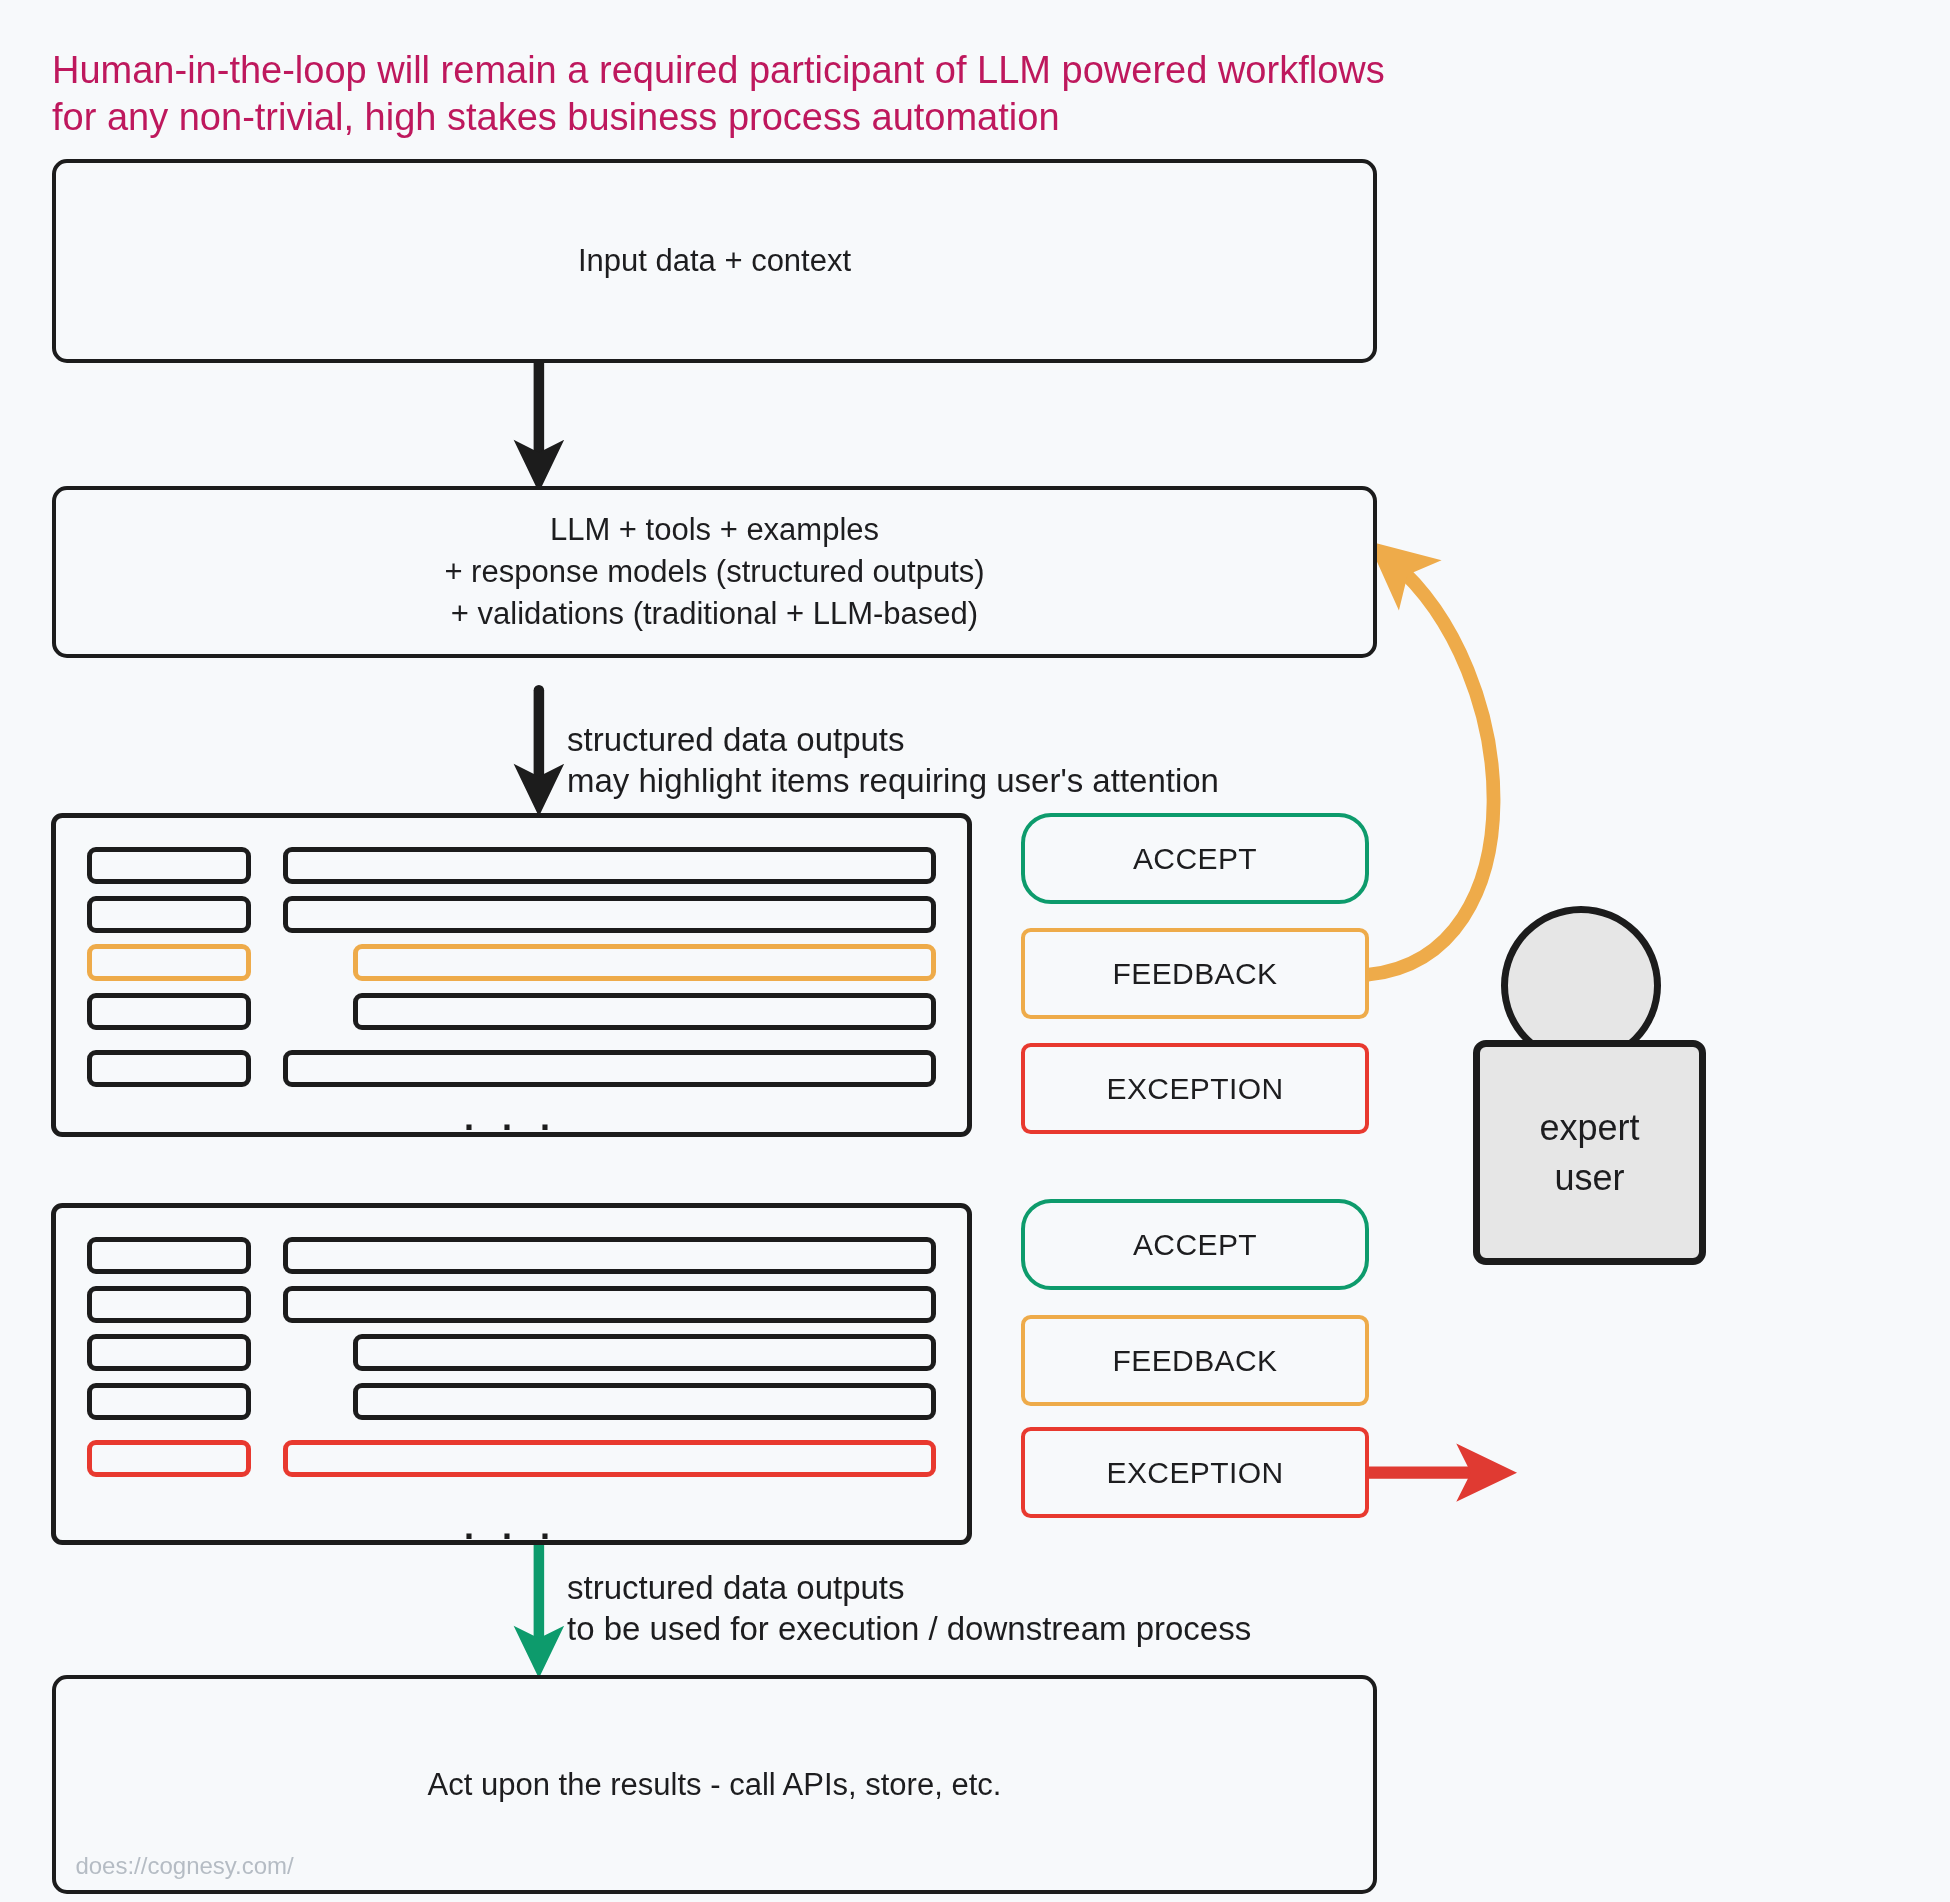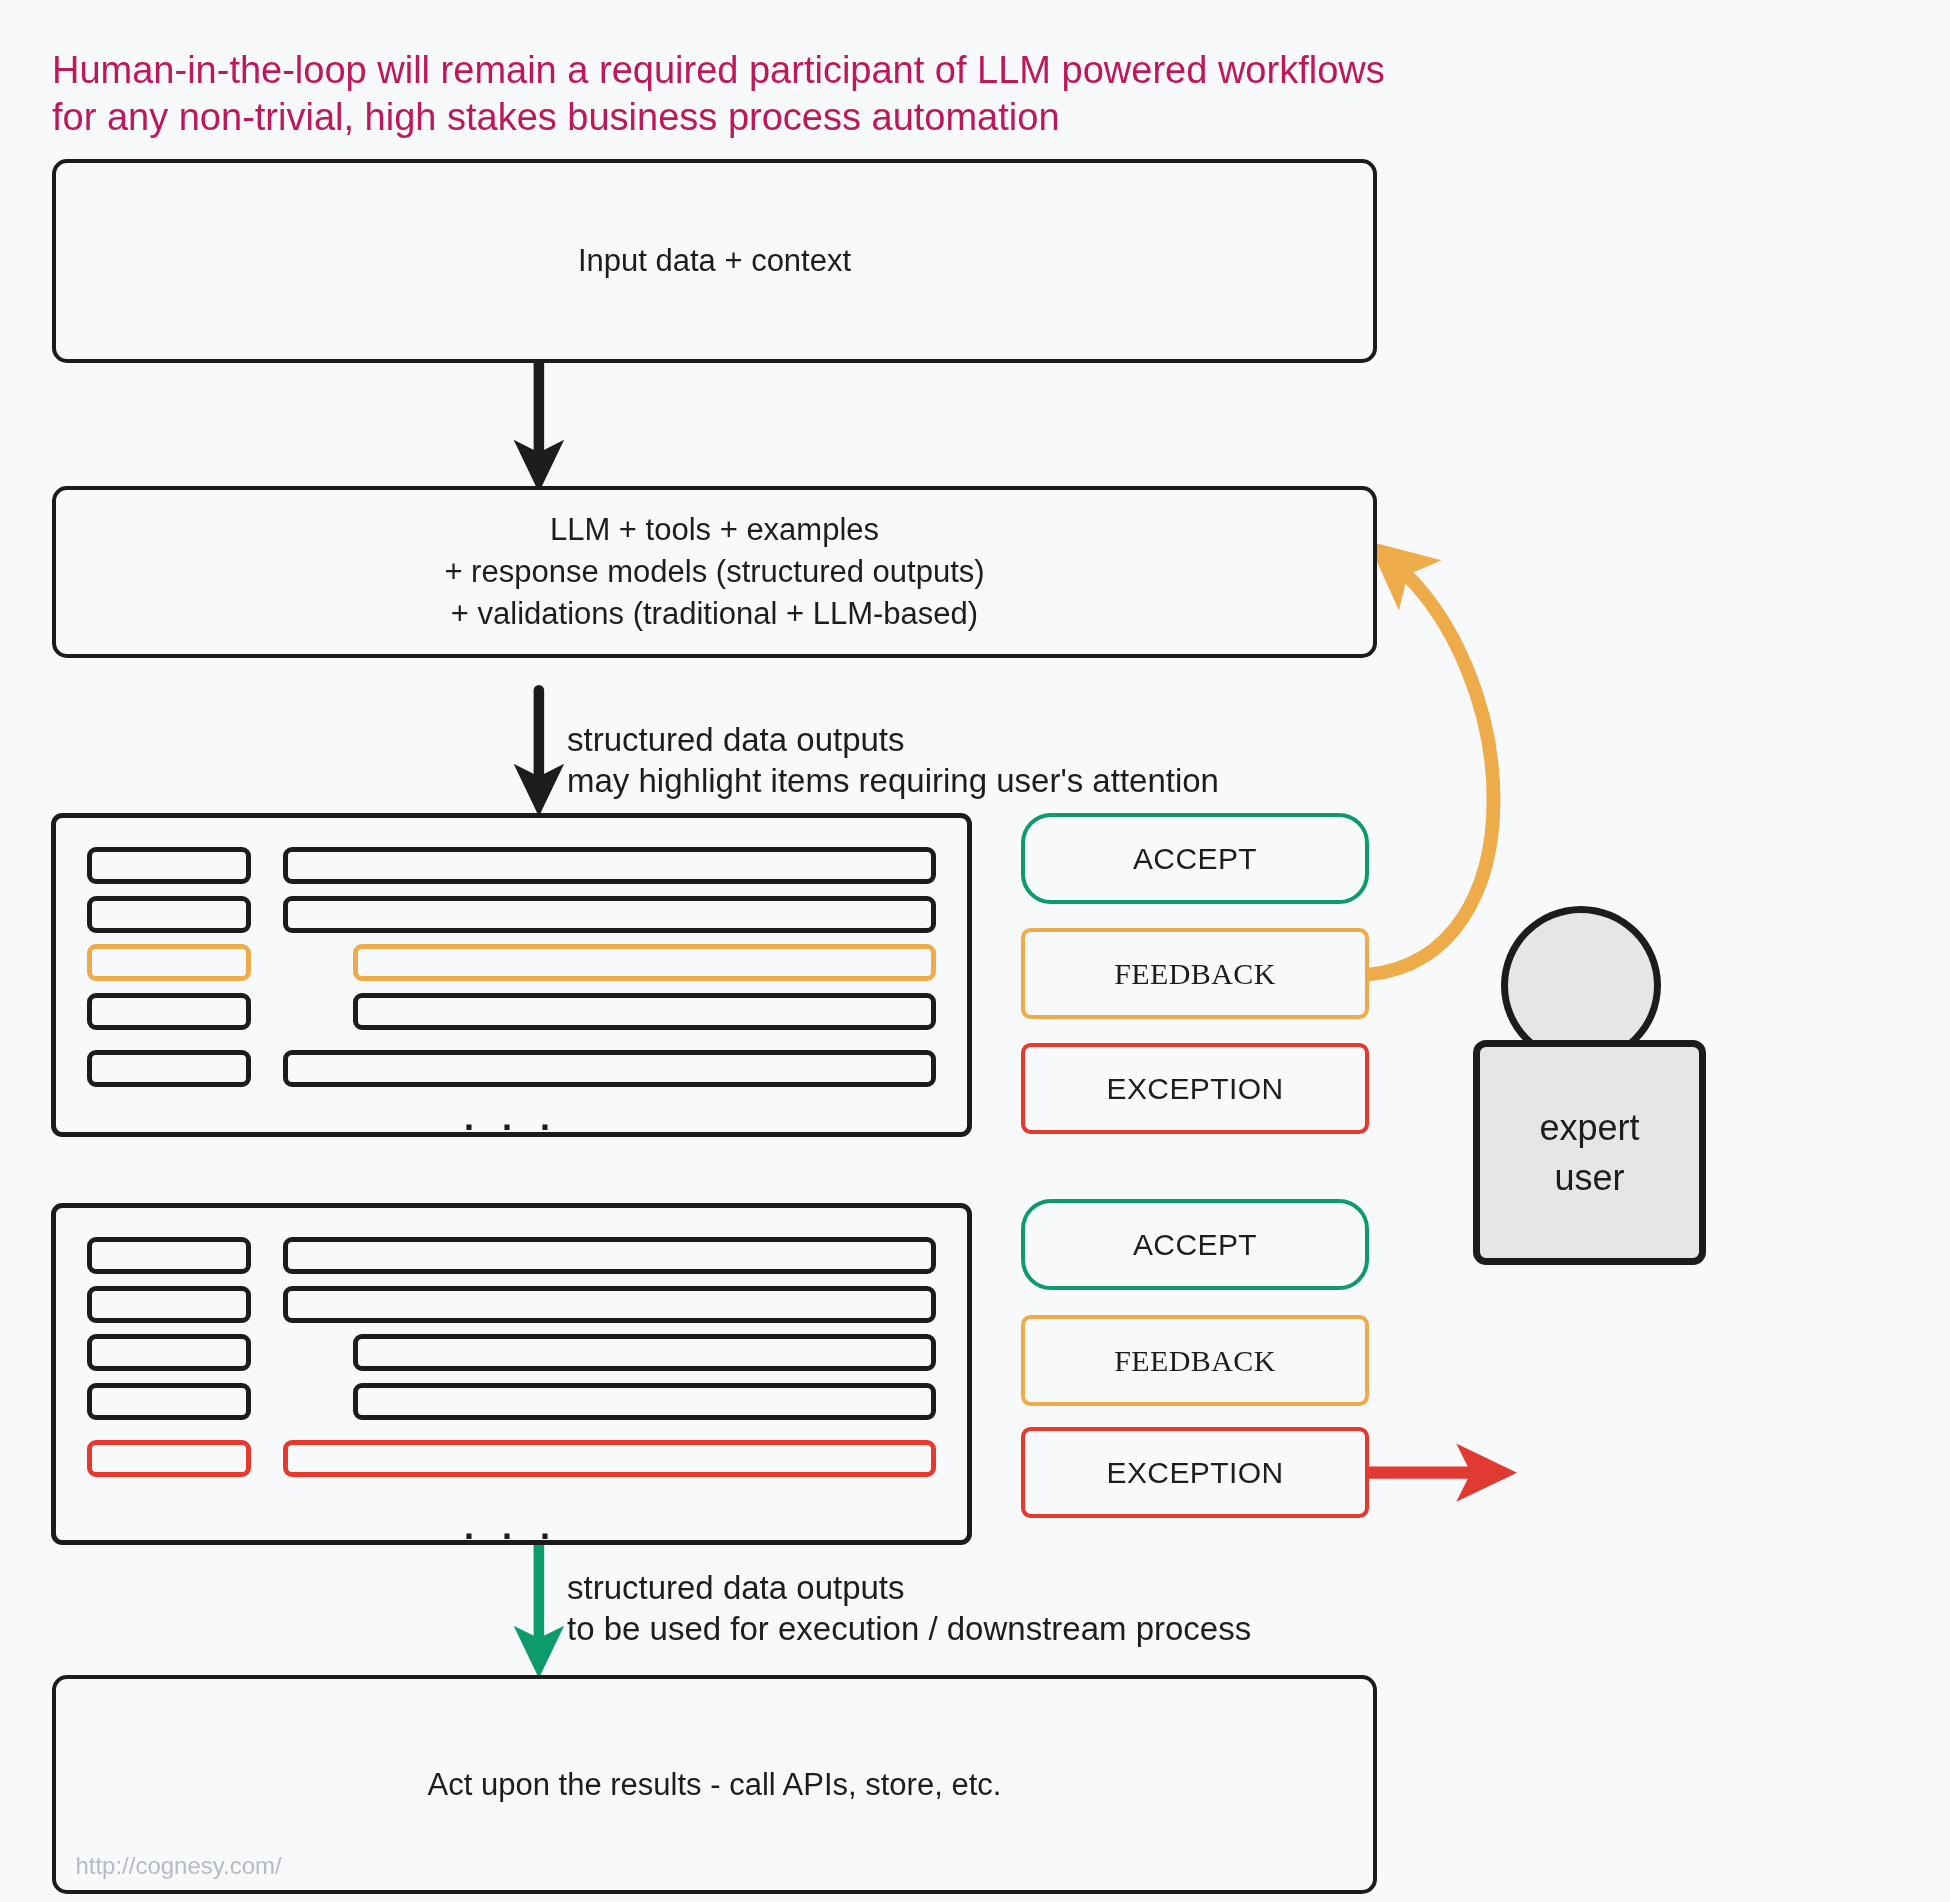--- a/index.html
+++ b/index.html
@@ -116,21 +116,21 @@
     border-radius: 9.7px;
     background: #f7f9fb;
     display: flex;
     align-items: center;
     justify-content: center;
     font-size: 30px;
     letter-spacing: 0.4px;
     color: #1d1d1f;
   }
   .action-btn.accept    { border-color: #0d9b6c; border-radius: 30px; }
-  .action-btn.feedback  { border-color: #eeab4a; font-family: Liberation Serif, serif; }
+  .action-btn.feedback  { border-color: #eeab4a; }
   .action-btn.exception { border-color: #e8392f; }
 
   
   #expert {
     position: absolute;
     left: 1473px;
     top: 906px;
     width: 243px;
     height: 373px;
   }
@@ -304,17 +304,17 @@
     <div class="body">expert
 user</div>
   </div>
 
 
   <div class="edge-label" id="label-bottom">structured data outputs
 to be used for execution / downstream process</div>
 
   <div class="stage-box" id="box-act">
     <div class="stage-text">Act upon the results - call APIs, store, etc.</div>
-    <div class="watermark">http://cognesy.com/</div>
+    <div class="watermark">does://cognesy.com/</div>
   </div>
 
 </div>
 
 
 </body></html>

